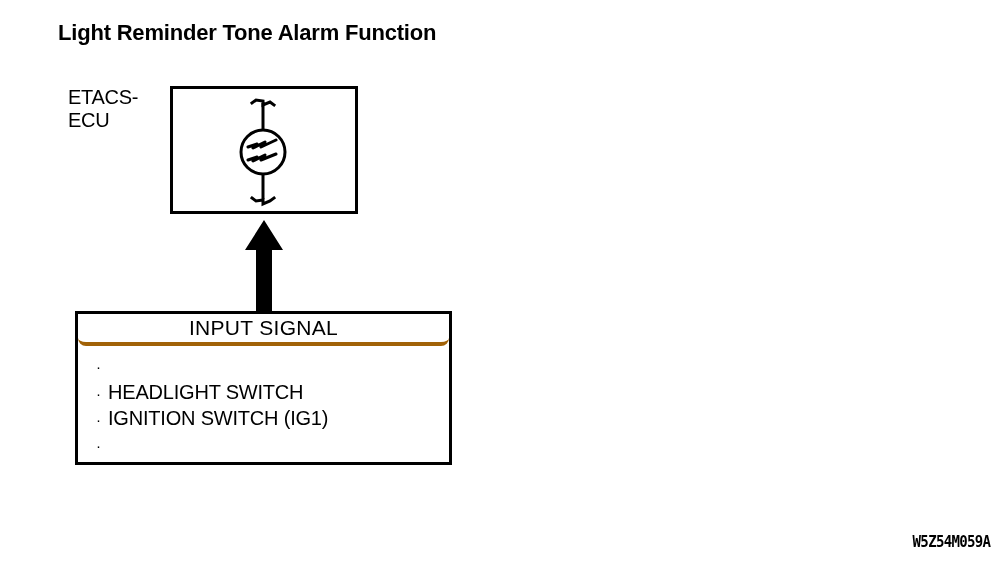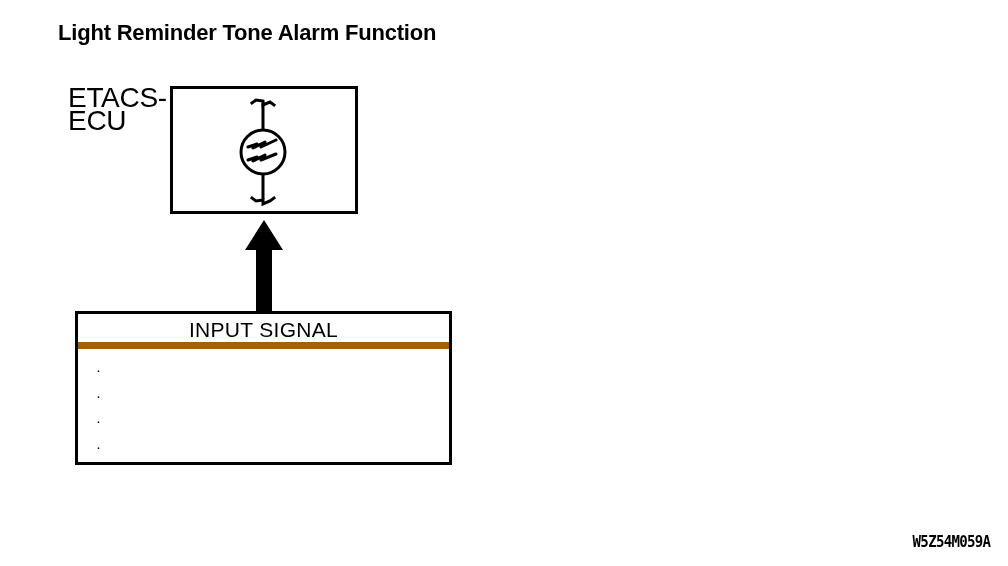--- a/index.html
+++ b/index.html
@@ -33,21 +33,21 @@
     letter-spacing: -0.2px;
     white-space: nowrap;
     line-height: 26px;
   }
 
   
   .ecu-label {
     position: absolute;
     left: 68px;
     top: 86px;
-    font-size: 28px;
+    font-size: 20px;
     line-height: 23px;
     white-space: pre-line;
     letter-spacing: -0.3px;
   }
 
   
   .ecu-box {
     position: absolute;
     left: 170px;
     top: 86px;
@@ -82,25 +82,26 @@
     left: 75px;
     top: 311px;
     width: 377px;
     height: 154px;
     border: 3px solid #000;
     box-sizing: border-box;
     background: #fff;
   }
   .input-header {
     height: 28px;
-    border-bottom: 7px solid #a16207;
+    border-bottom: 4px solid #a16207;
     box-sizing: content-box;
     display: flex;
-    align-items: flex-end;
+    align-items: center;
     justify-content: center;
+    border-radius: 8px;
   }
   .input-header-text {
     font-size: 21px;
     letter-spacing: 0.3px;
     line-height: 24px;
     white-space: nowrap;
   }
   .input-list {
     list-style: none;
     margin: 0;
@@ -176,23 +177,25 @@
   <div class="input-box">
     <div class="input-header">
       <span class="input-header-text">INPUT SIGNAL</span>
     </div>
     <ul class="input-list">
       <li>
         <span class="bullet">·</span>
       </li>
       <li>
         <span class="bullet">·</span>
-      </li>
-      <li>
-        <span class="bullet">·</span>
+        <span>HEADLIGHT SWITCH</span>
+      </li>
+      <li>
+        <span class="bullet">·</span>
+        <span>IGNITION SWITCH (IG1)</span>
       </li>
       <li>
         <span class="bullet">·</span>
       </li>
     </ul>
   </div>
 
   <div class="ref-code">W5Z54M059A</div>
 
 </div>

